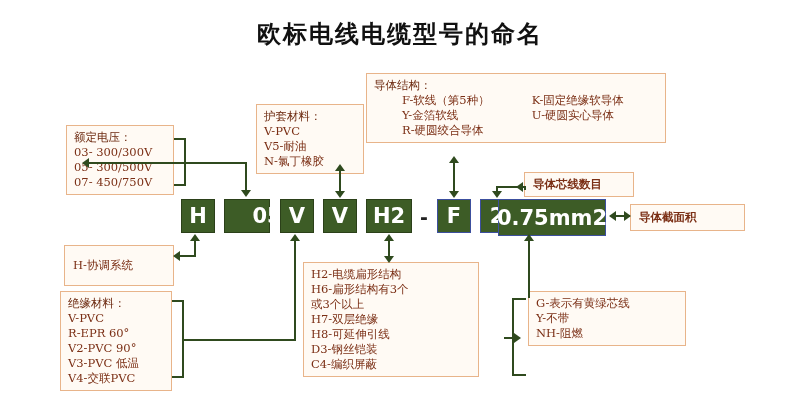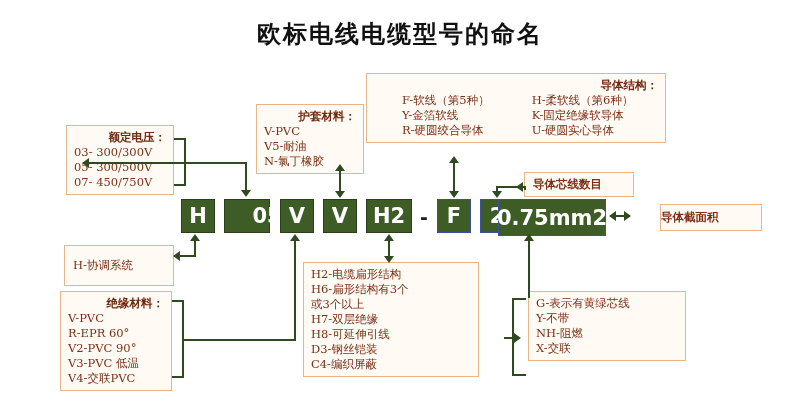--- a/index.html
+++ b/index.html
@@ -24,21 +24,21 @@
     border:1px solid #e8b48a;
     background:#fffaf4;
     color:#7b2f15;
     font-family:"DejaVu Serif","Liberation Serif",serif;
     font-size:11.5px;
     line-height:15px;
     padding:4px 7px;
     box-sizing:border-box;
     white-space:nowrap;
   }
-  .abox .hd{font-weight:bold;color:#6d2a10;text-align:right;}
+  .abox .hd{font-weight:normal;color:#6d2a10;}
   .abox .ln{display:block;}
   .two-col{display:flex;gap:14px;}
   .two-col .col{display:block;margin-left:28px;}
 
   
   .chip{
     position:absolute;
     background:#3d5c26;
     border:1px solid #2b4019;
     color:#ffffff;
@@ -81,21 +81,20 @@
 
   <div class="abox" style="left:366px;top:73px;width:300px;">
     <span class="hd ln">导体结构：</span>
     <span class="two-col">
       <span class="col">
         <span class="ln">F-软线（第5种）</span>
         <span class="ln">Y-金箔软线</span>
         <span class="ln">R-硬圆绞合导体</span>
       </span>
       <span class="col">
-        <span class="ln">H-柔软线（第6种）</span>
         <span class="ln">K-固定绝缘软导体</span>
         <span class="ln">U-硬圆实心导体</span>
       </span>
     </span>
   </div>
 
   <div class="abox" style="left:256px;top:104px;width:108px;">
     <span class="hd ln">护套材料：</span>
     <span class="ln">V-PVC</span>
     <span class="ln">V5-耐油</span>
@@ -106,21 +105,21 @@
     <span class="hd ln">额定电压：</span>
     <span class="ln">03- 300/300V</span>
     <span class="ln">05- 300/500V</span>
     <span class="ln">07- 450/750V</span>
   </div>
 
   <div class="abox" style="left:524px;top:172px;width:110px;padding:4px 8px;">
     <span class="ln" style="font-weight:bold;">导体芯线数目</span>
   </div>
 
-  <div class="abox" style="left:630px;top:204px;width:102px;padding:5px 0;margin-left:30px;">
+  <div class="abox" style="left:630px;top:204px;width:115px;padding:5px 8px;">
     <span class="ln" style="font-weight:bold;">导体截面积</span>
   </div>
 
   <div class="abox" style="left:64px;top:245px;width:110px;padding:12px 8px;">
     <span class="ln">H-协调系统</span>
   </div>
 
   <div class="abox" style="left:60px;top:291px;width:112px;">
     <span class="hd ln">绝缘材料：</span>
     <span class="ln">V-PVC</span>
@@ -137,21 +136,20 @@
     <span class="ln">H7-双层绝缘</span>
     <span class="ln">H8-可延伸引线</span>
     <span class="ln">D3-钢丝铠装</span>
     <span class="ln">C4-编织屏蔽</span>
   </div>
 
   <div class="abox" style="left:528px;top:291px;width:158px;">
     <span class="ln">G-表示有黄绿芯线</span>
     <span class="ln">Y-不带</span>
     <span class="ln">NH-阻燃</span>
-    <span class="ln">X-交联</span>
   </div>
 
   <div class="chip norm" style="left:181px;top:199px;width:34px;height:34px;">H</div>
   <div class="chip norm" style="left:224px;top:199px;width:46px;height:34px;padding-left:40px;">05</div>
   <div class="chip norm" style="left:280px;top:199px;width:34px;height:34px;">V</div>
   <div class="chip norm" style="left:323px;top:199px;width:34px;height:34px;">V</div>
   <div class="chip norm" style="left:366px;top:199px;width:46px;height:34px;">H2</div>
 
   <div class="dash" style="left:420px;top:206px;">-</div>
 

